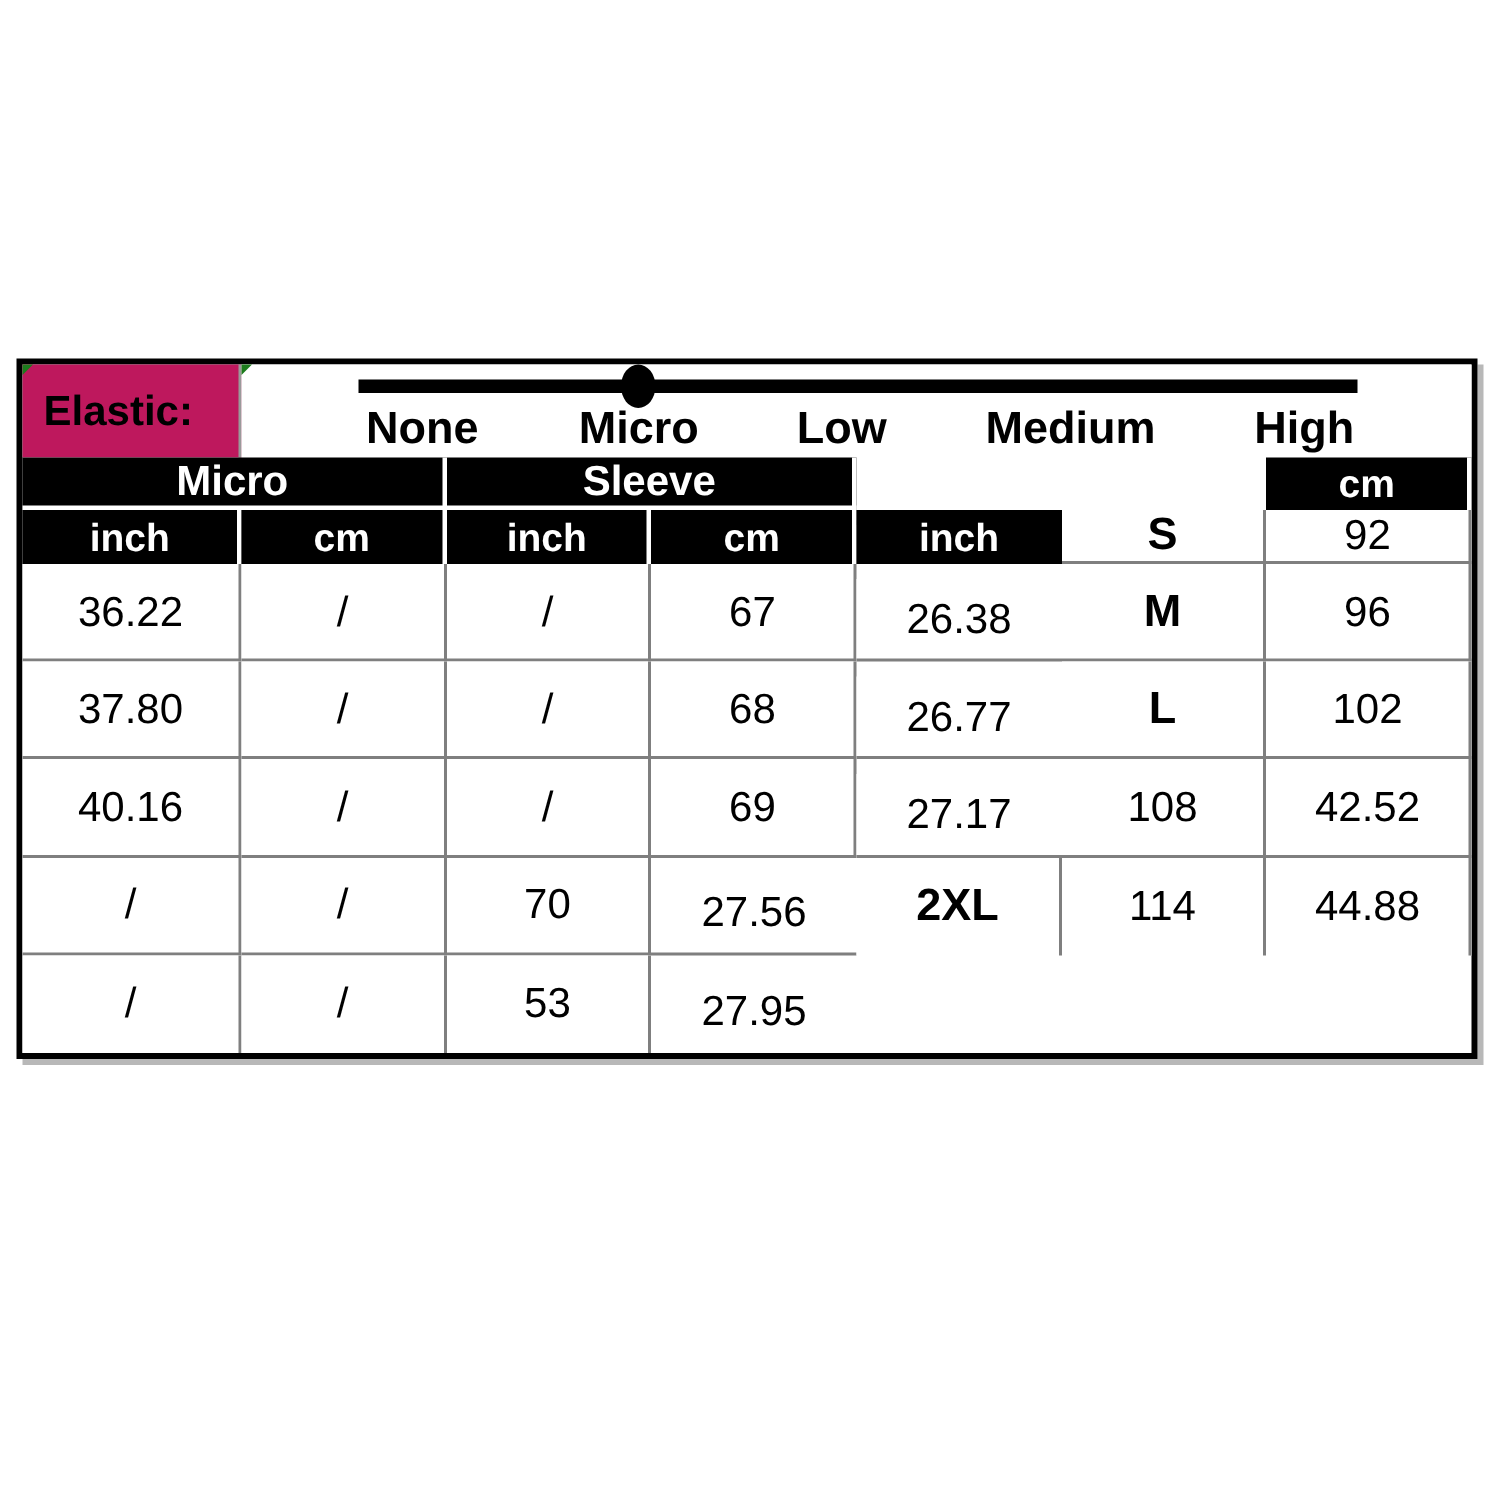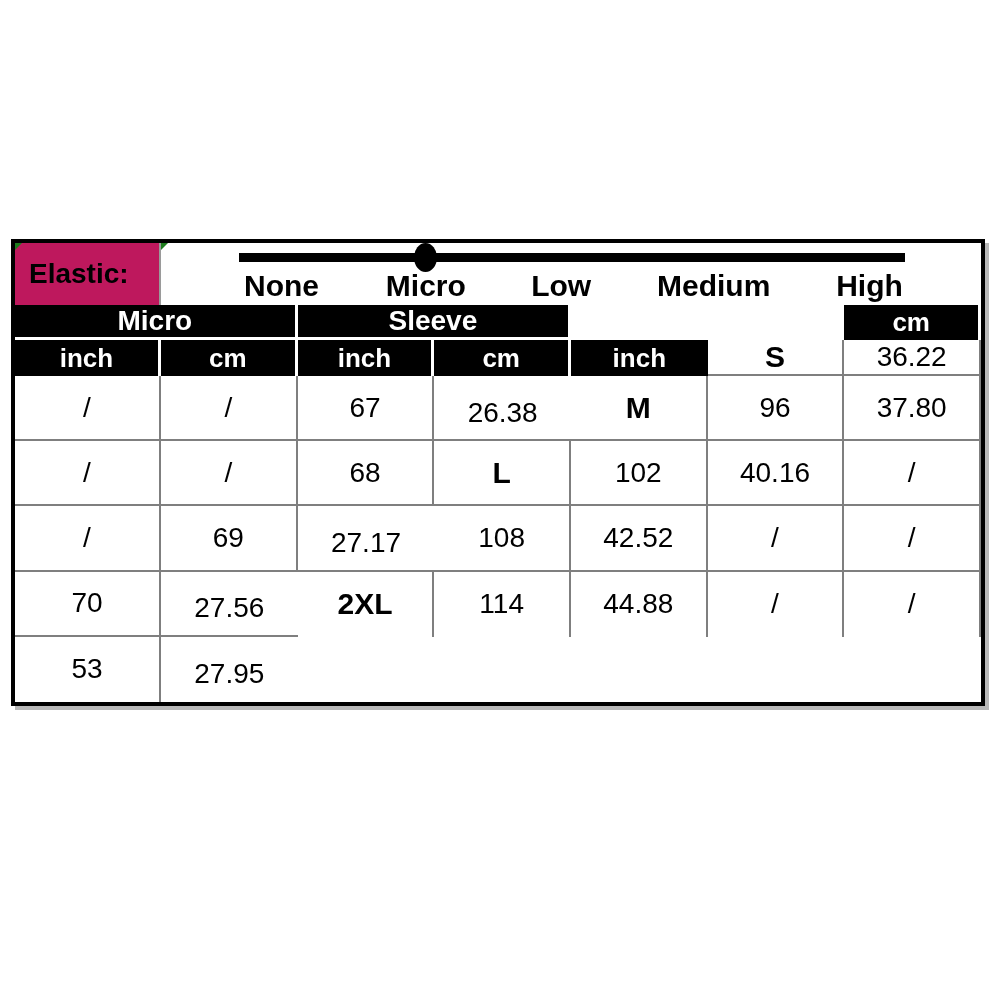--- a/index.html
+++ b/index.html
@@ -78,32 +78,34 @@
     <div class="cell h hgroup last">Length</div>
 
     <div class="cell h hunit">cm</div>
     <div class="cell h hunit">inch</div>
     <div class="cell h hunit">cm</div>
     <div class="cell h hunit">inch</div>
     <div class="cell h hunit">cm</div>
     <div class="cell h hunit last">inch</div>
 
     <div class="cell d size">S</div>
+    <div class="cell d">92</div>
     <div class="cell d">36.22</div>
     <div class="cell d">/</div>
     <div class="cell d">/</div>
     <div class="cell d">67</div>
     <div class="cell d lastc">26.38</div>
 
     <div class="cell d size">M</div>
     <div class="cell d">96</div>
     <div class="cell d">37.80</div>
     <div class="cell d">/</div>
     <div class="cell d">/</div>
     <div class="cell d">68</div>
+    <div class="cell d lastc">26.77</div>
 
     <div class="cell d size">L</div>
     <div class="cell d">102</div>
     <div class="cell d">40.16</div>
     <div class="cell d">/</div>
     <div class="cell d">/</div>
     <div class="cell d">69</div>
     <div class="cell d lastc">27.17</div>
 
     <div class="cell d">108</div>

